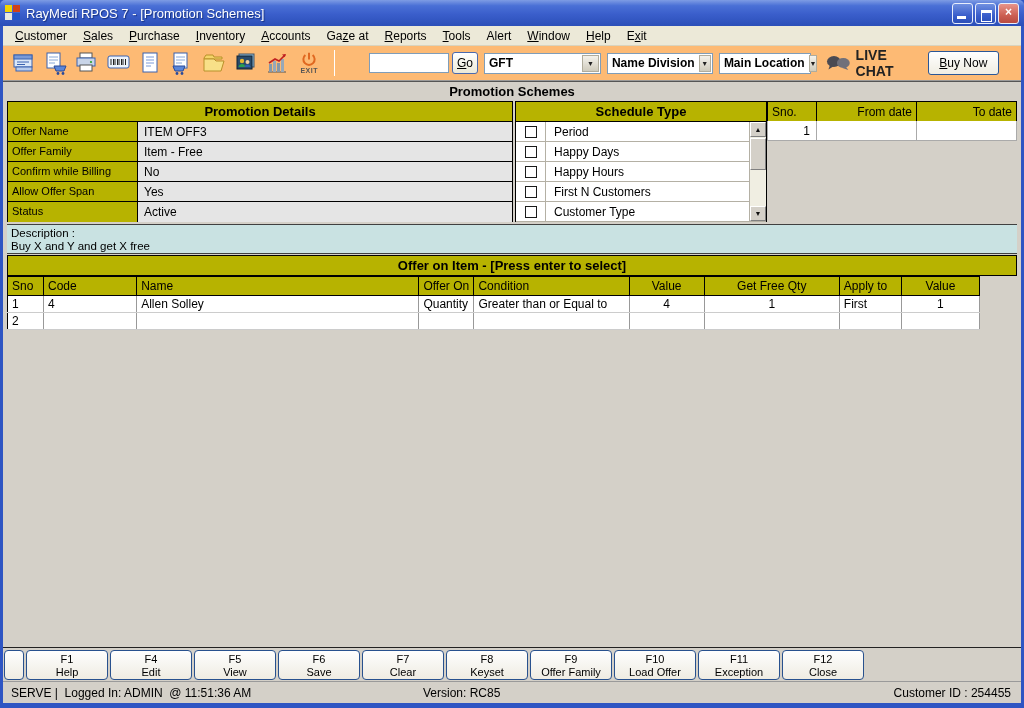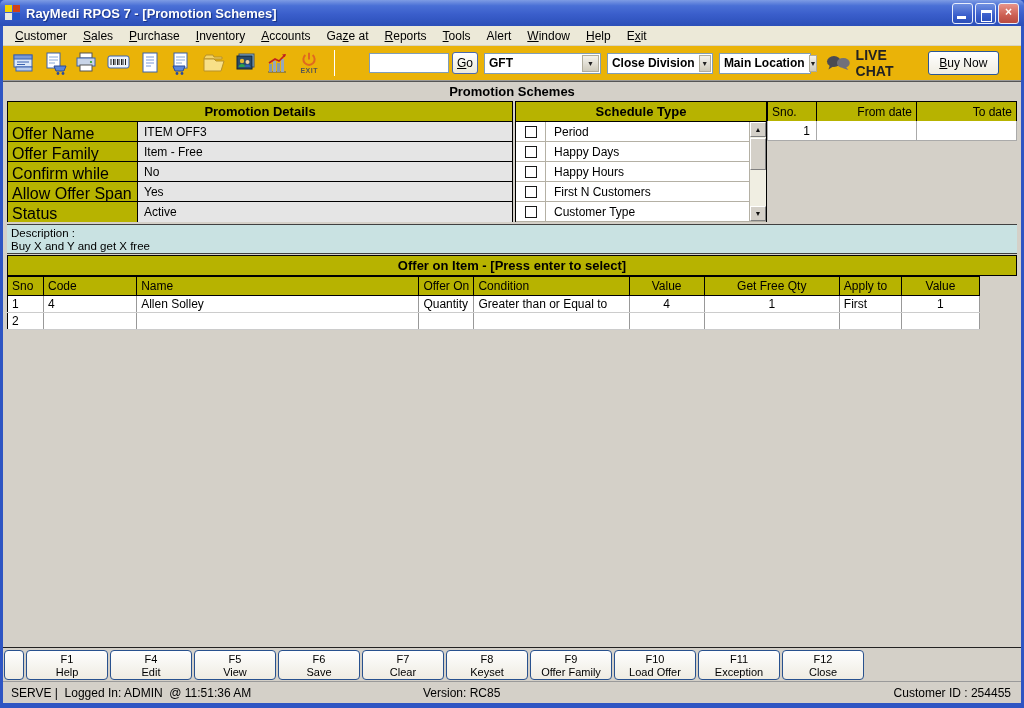--- a/index.html
+++ b/index.html
@@ -6,34 +6,34 @@
   html,body { width:1024px; height:708px; font-family:"Liberation Sans", sans-serif; }
   .window { width:1024px; height:708px; background:#2e55c3; display:flex; flex-direction:column; padding:0 3px 5px; overflow:hidden; }
 
   
   .titlebar { margin:0 -3px; height:26px; flex:none; display:flex; align-items:center; padding:0 5px;
     background:linear-gradient(180deg,#7e9ce4 0%,#4a70d6 22%,#3a5ecb 55%,#2b4fb8 100%);
     border-radius:5px 5px 0 0; }
   .app-icon { width:16px; height:16px; display:grid; grid-template-columns:7px 7px; grid-template-rows:7px 7px; gap:1px; margin-right:5px; }
   .app-icon span:nth-child(1){background:#f2d400;} .app-icon span:nth-child(2){background:#d04018;}
   .app-icon span:nth-child(3){background:#e8e8e0;} .app-icon span:nth-child(4){background:#2255c8;}
-  .title-text { color:#fff; font-weight:bold; font-size:13px; text-shadow:1px 1px 1px #16307e; }
+  .title-text { color:#fff; font-weight:normal; font-size:13px; text-shadow:1px 1px 1px #16307e; }
   .win-buttons { margin-left:auto; display:flex; gap:2px; }
   .wbtn { width:21px; height:21px; border:1px solid #e8eefc; border-radius:3px; color:#fff; font-size:12px; line-height:17px;
     text-align:center; background:linear-gradient(180deg,#7090e0,#3a5ecb 60%,#2b4fb8); cursor:pointer; position:relative; }
   .wbtn.close { background:linear-gradient(180deg,#e8948a,#cc5f52 60%,#b84a40); font-weight:bold; }
   .wbtn.min::after{ content:""; position:absolute; left:4px; bottom:4px; width:9px; height:3px; background:#fff; }
   .wbtn.restore::after{ content:""; position:absolute; left:5px; top:6px; width:9px; height:8px; border:1px solid #fff; border-top-width:3px; }
 
   
   .menubar { height:20px; flex:none; background:#ece9d8; display:flex; align-items:center; padding-left:4px; border-bottom:1px solid #d8d4c0; }
   .menu-item { font-size:12px; color:#000; padding:2px 8px; cursor:default; }
 
   
-  .toolbar { height:35px; flex:none; background:#eab308; display:flex; align-items:center; padding:0 6px; border-bottom:1px solid #9a9a9a; }
+  .toolbar { height:35px; flex:none; background:#fdba74; display:flex; align-items:center; padding:0 6px; border-bottom:1px solid #9a9a9a; }
   .tb-icon { width:30px; height:30px; display:flex; flex-direction:column; align-items:center; justify-content:center; margin-right:2px; cursor:pointer; }
   .tb-sep { width:1px; height:26px; background:#b8b4a0; border-right:1px solid #fff; margin:0 10px 0 8px; }
   .exit-label { font-size:7px; font-weight:bold; color:#555; letter-spacing:.5px; }
   .search-input { width:80px; height:20px; border:1px solid #7f9db9; font-size:12px; padding:0 3px; margin-left:24px; }
   .go-btn { height:22px; min-width:26px; margin-left:3px; border:1px solid #4a6ab0; border-radius:3px;
     background:linear-gradient(#fff,#ece9d8); font-size:12px; cursor:pointer; }
   .combo { height:21px; background:#fff; border:1px solid #7f9db9; display:flex; align-items:center; margin-left:6px; cursor:pointer; }
   .combo .combo-text { font-size:12px; font-weight:bold; padding:0 4px; flex:1; white-space:nowrap; }
   .combo .combo-arrow { width:17px; height:17px; margin-right:1px; background:linear-gradient(#f4f2ec,#cfcbbc); border:1px solid #b0ac9c;
     font-size:7px; text-align:center; line-height:15px; color:#222; }
@@ -45,21 +45,21 @@
 
   
   .content { flex:1; background:#d4d0c8; border-top:1px solid #555; padding:0 4px; position:relative; overflow:hidden; }
   .page-title { height:19px; text-align:center; font-weight:bold; font-size:13px; padding-top:2px; }
   .panel-header { height:20px; background:#b7b300; border-bottom:1px solid #000; font-weight:bold; font-size:13px; text-align:center; line-height:19px; }
 
   .top-section { position:relative; height:121px; }
   .pd-panel { position:absolute; left:0; top:0; width:506px; height:121px; border:1px solid #000; background:#fff; }
   .pd-row { display:flex; height:20px; border-bottom:1px solid #000; }
   .pd-row:last-child { border-bottom:none; }
-  .pd-label { width:130px; flex:none; background:#b7b300; border-right:1px solid #000; font-size:16px; padding:3px 0 0 4px; }
+  .pd-label { width:130px; flex:none; background:#b7b300; border-right:1px solid #000; font-size:11px; padding:3px 0 0 4px; }
   .pd-value { flex:1; background:#e5e5e5; font-size:12px; padding:3px 0 0 6px; }
 
   .st-panel { position:absolute; left:508px; top:0; width:252px; height:121px; border:1px solid #000; background:#fff; }
   .st-row { display:flex; height:20px; border-bottom:1px solid #b4b0a4; align-items:center; }
   .cb-cell { width:30px; flex:none; height:100%; border-right:1px solid #b4b0a4; display:flex; align-items:center; justify-content:center; }
   .cb { width:12px; height:12px; border:1px solid #1a1a1a; background:#fff; cursor:pointer; }
   .st-label { font-size:12px; padding-left:8px; }
   .st-scroll { position:absolute; right:0; top:20px; bottom:0; width:17px; background:#f0eee2; border-left:1px solid #b4b0a4; }
   .sb-btn { position:absolute; left:0; width:16px; height:15px; background:#d4d0c8; border:1px solid; border-color:#fff #808080 #808080 #fff;
     font-size:7px; text-align:center; line-height:13px; color:#111; cursor:pointer; }
@@ -213,21 +213,21 @@
       <span class="exit-label">EXIT</span>
     </span>
     <span class="tb-sep"></span>
     <input class="search-input" value="" style="">
     <button class="go-btn" id="go-btn"><u>G</u>o</button>
     <span class="combo c-gft">
       <span class="combo-text">GFT</span>
       <span class="combo-arrow">▼</span>
     </span>
     <span class="combo c-div">
-      <span class="combo-text">Close Division</span>
+      <span class="combo-text">Name Division</span>
       <span class="combo-arrow">▼</span>
     </span>
     <span class="combo c-loc">
       <span class="combo-text">Main Location</span>
       <span class="combo-arrow">▼</span>
     </span>
     <span class="livechat">
       <svg width="26" height="18" viewBox="0 0 26 18">
           <ellipse cx="9" cy="7.5" rx="7" ry="5.5" fill="#4a4a52"></ellipse>
           <path d="M5 11l-1.5 4.5L9 12z" fill="#4a4a52"></path>

